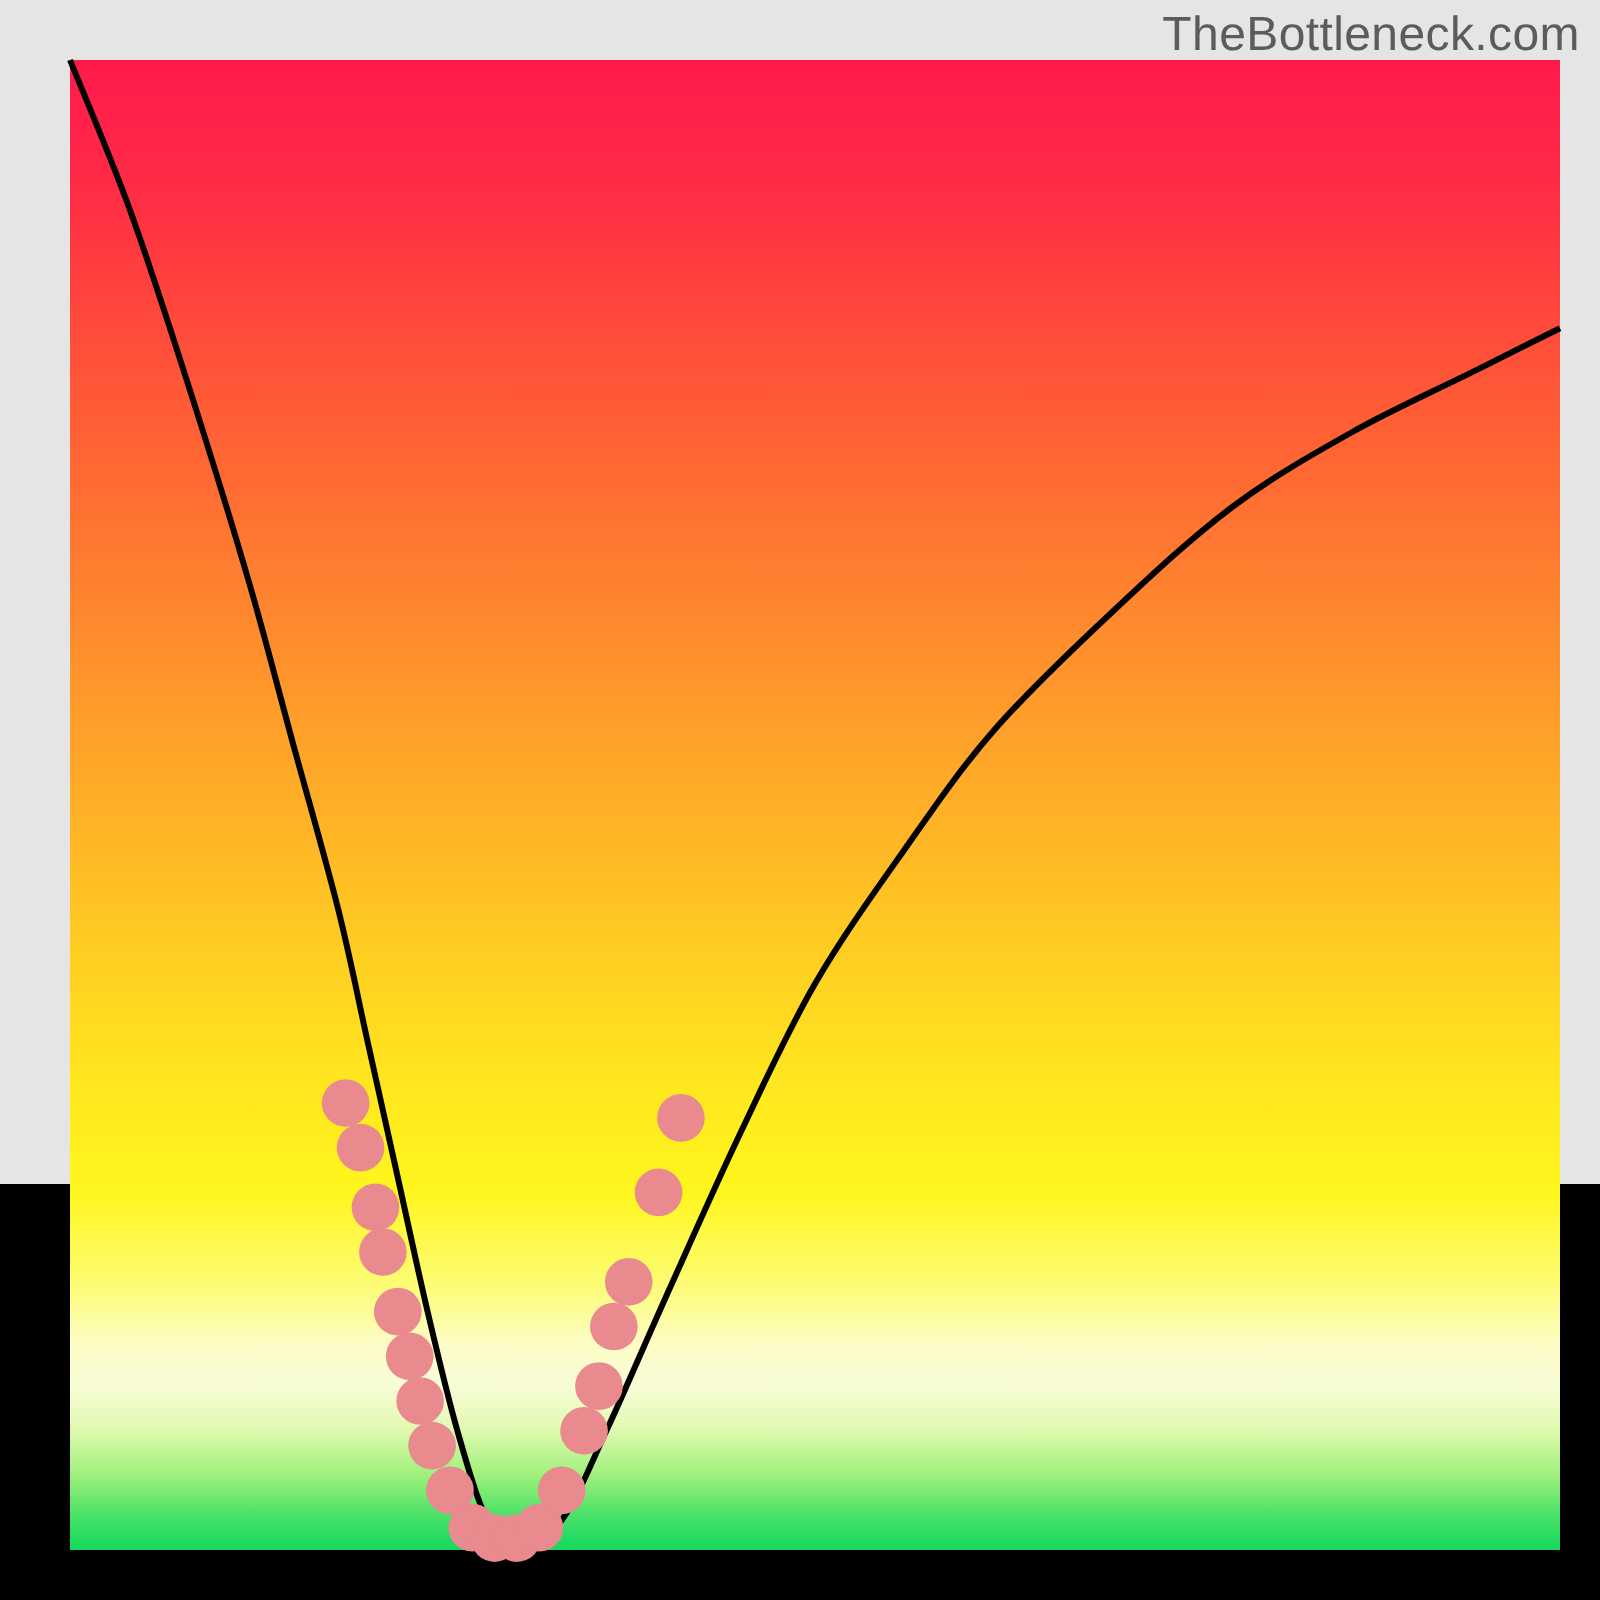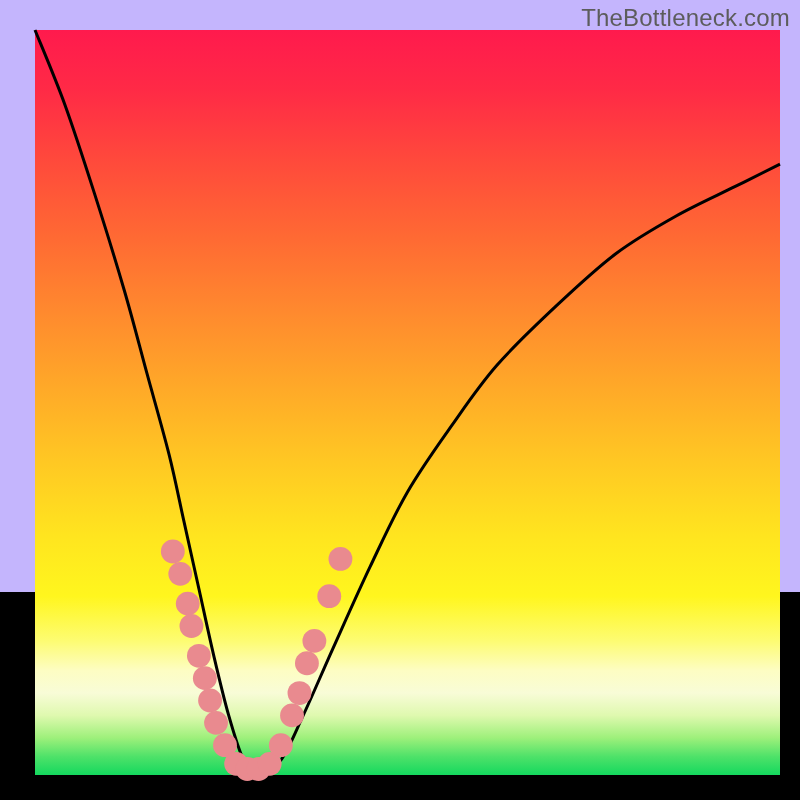--- a/index.html
+++ b/index.html
@@ -10,21 +10,21 @@
     background: #000;
     overflow: hidden;
     font-family: Arial, Helvetica, sans-serif;
   }
   .frame {
     position: absolute;
     left: 0;
     top: 0;
     width: 800px;
     height: 592px;
-    background: #c4b5fd;
+    background: #e5e5e5;
   }
   .plot {
     position: absolute;
     left: 35px;
     top: 30px;
     width: 745px;
     height: 745px;
     
     background: linear-gradient(
       to bottom,

